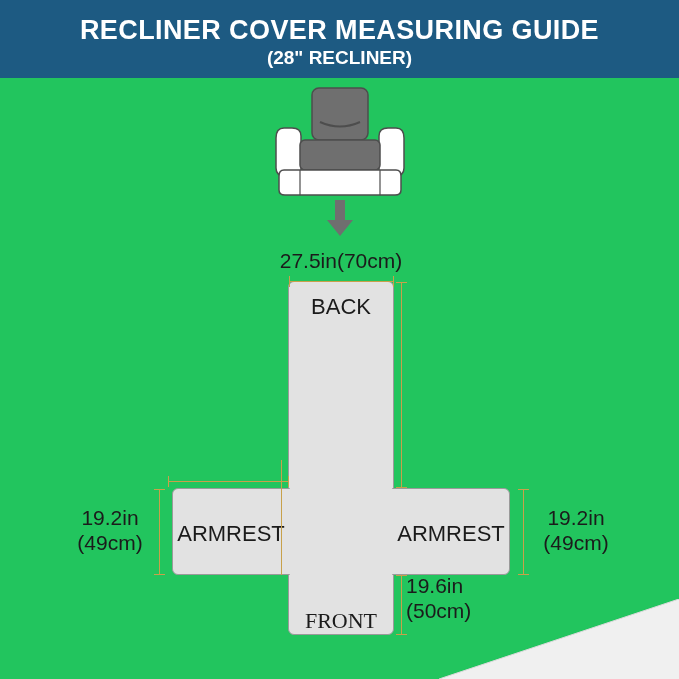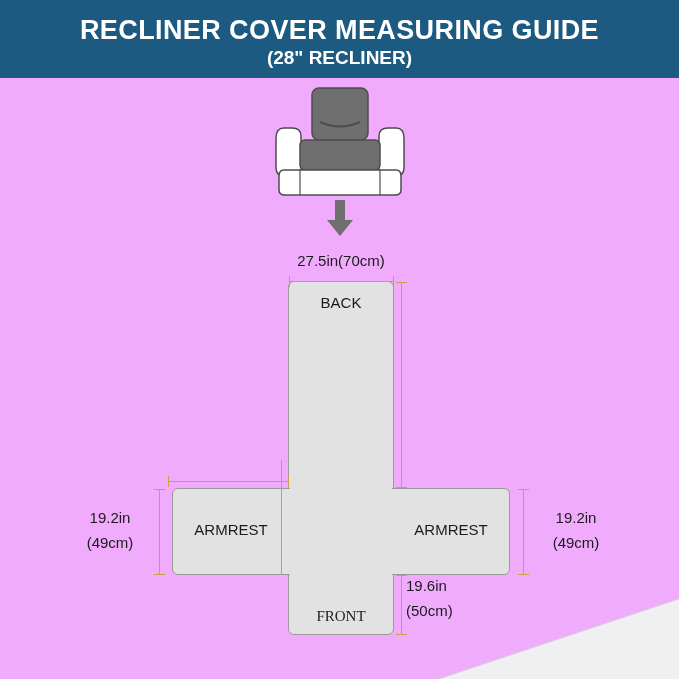--- a/index.html
+++ b/index.html
@@ -7,21 +7,21 @@
     padding: 0;
     background: #ffffff;
   }
   body {
     font-family: "Liberation Sans", sans-serif;
   }
   #page {
     position: relative;
     width: 679px;
     height: 679px;
-    background: #f0abfc;
+    background: #22c55e;
     overflow: hidden;
   }
 
   
   #header {
     position: absolute;
     left: 0;
     top: 0;
     width: 679px;
     height: 78px;
@@ -108,21 +108,21 @@
   }
   #seam-right {
     left: 389px;
     top: 489px;
     width: 4px;
     height: 85px;
   }
 
   .panel-label {
     position: absolute;
-    font-size: 15px;
+    font-size: 22px;
     color: #1b1b1b;
     text-align: center;
     white-space: nowrap;
   }
   #label-back  { left: 288px; top: 294px; width: 106px; }
   #label-front { left: 288px; top: 608px; width: 106px; font-family: Liberation Serif, serif; }
   #label-armrest-left  { left: 172px; top: 521px; width: 118px; }
   #label-armrest-right { left: 392px; top: 521px; width: 118px; }
 
   
@@ -164,21 +164,21 @@
   #dim-armR-tick-b { left: 518px; top: 574px; }
 
   
   #dim-bottom-line   { left: 401px; top: 575px; height: 60px; }
   #dim-bottom-tick-t { left: 396px; top: 575px; }
   #dim-bottom-tick-b { left: 396px; top: 634px; }
 
   
   .dim-label {
     position: absolute;
-    font-size: 15px;
+    font-size: 21px;
     color: #1b1b1b;
     text-align: center;
     line-height: 25px;
     white-space: nowrap;
   }
   #dim-label-top     { left: 234px; top: 248px; width: 214px; }
   #dim-label-433     { left: 404px; top: 381px; width: 130px; text-align: left; }
   #dim-label-2677    { left: 163px; top: 428px; width: 130px; text-align: center; }
   #dim-label-armL    { left: 62px;  top: 505px; width: 96px; text-align: center; }
   #dim-label-armR    { left: 528px; top: 505px; width: 96px; text-align: center; }

